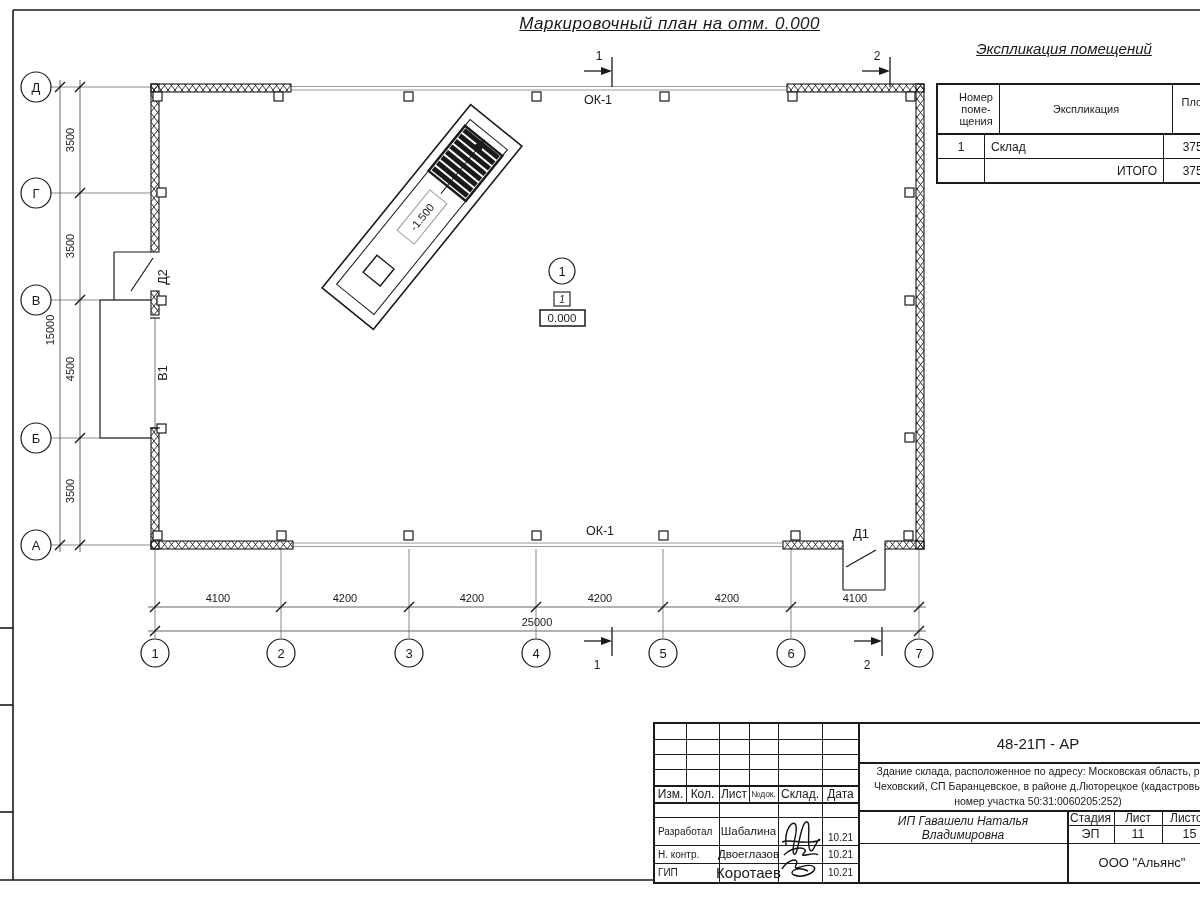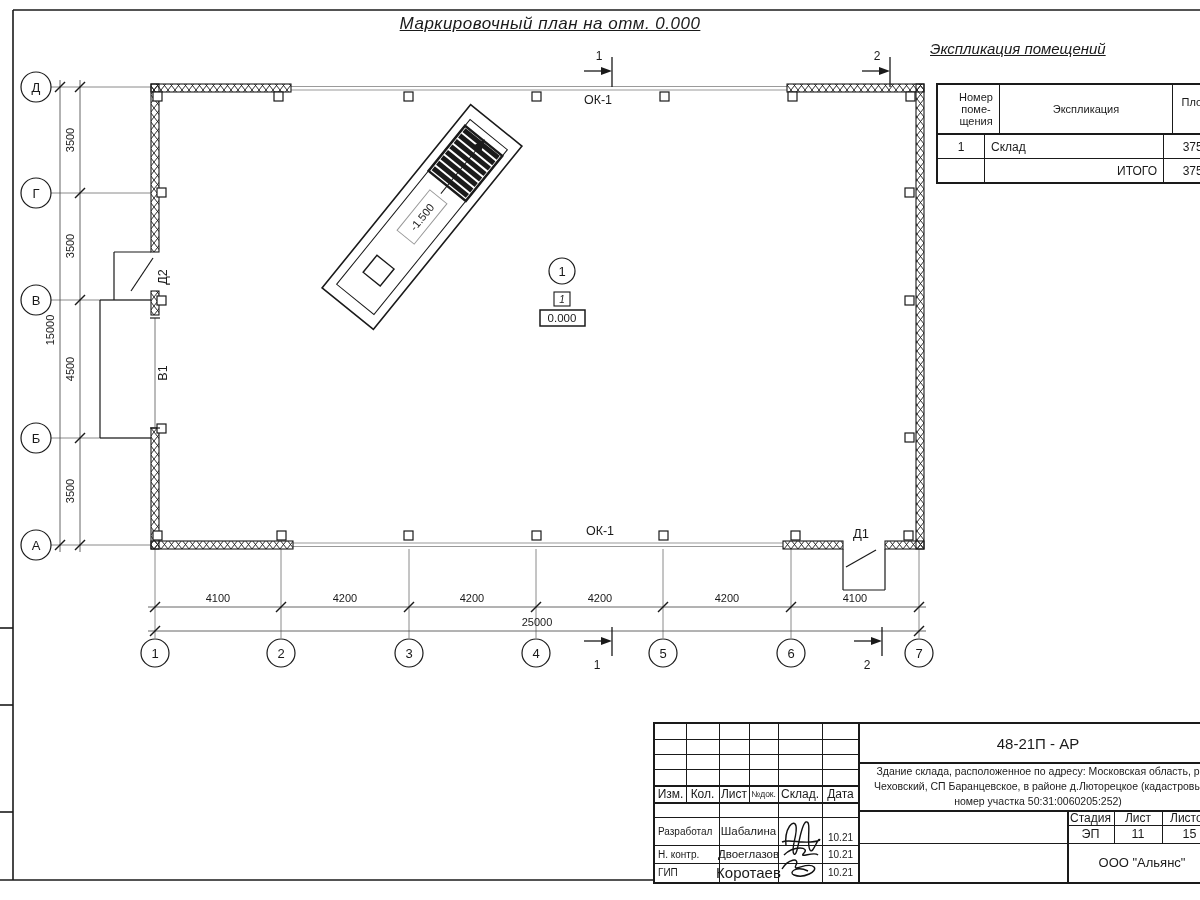--- a/index.html
+++ b/index.html
@@ -1,24 +1,24 @@
 <!DOCTYPE html>
 <html><head>
 <meta charset="utf-8">
 <style>
   html,body{margin:0;padding:0;background:#fff;}
   #app{position:relative;width:1200px;height:900px;overflow:hidden;background:#fff;
        font-family:"Liberation Sans",sans-serif;color:#1a1a1a;}
   .abs{position:absolute;}
   .preline{white-space:pre-line;padding-left:15px;}
   
-  .sheet-title{left:280px;top:14px;width:540px;text-align:center;font-size:17px;
+  .sheet-title{left:280px;top:14px;width:540px;text-align:right;font-size:17px;
                font-style:italic;text-decoration:underline;letter-spacing:.5px;}
   
-  .expl-title{left:930px;top:40px;width:268px;text-align:left;font-size:15px;
+  .expl-title{left:930px;top:40px;width:268px;text-align:center;font-size:15px;
               font-style:italic;text-decoration:underline;}
   .expl{left:936px;top:83px;width:300px;border:2px solid #1a1a1a;background:#fff;}
   .expl-row{display:flex;border-bottom:1px solid #1a1a1a;}
   .expl-row.hdr{border-bottom:2px solid #1a1a1a;}
   .expl-row:last-child{border-bottom:none;}
   .expl-c1{width:46px;border-right:1px solid #1a1a1a;display:flex;align-items:center;justify-content:center;}
   .expl-c2{width:172px;border-right:1px solid #1a1a1a;display:flex;align-items:center;}
   .expl-c3{flex:1;display:flex;align-items:center;justify-content:center;}
   .expl-row.hdr>div{justify-content:center;font-size:11px;text-align:center;}
   .expl-row.hdr{height:48px;}
@@ -351,20 +351,21 @@
     </svg>
 
     <div class="tb-txt" style="left:204px;top:0;width:358px;height:38px;font-size:15px">48-21П - АР</div>
     <div class="tb-txt" style="left:204px;top:40px;width:358px;height:45px">
       <div style="font-size:10.5px;line-height:15px">
         <div>Здание склада, расположенное по адресу: Московская область, р</div>
         <div>Чеховский, СП Баранцевское, в районе д.Люторецкое  (кадастровы</div>
         <div>номер участка 50:31:0060205:252)</div>
       </div>
     </div>
+    <div class="tb-txt" style="left:204px;top:88px;width:208px;height:31px;font-size:12px;font-style:italic">ИП Гавашели Наталья Владимировна</div>
 
     <div class="tb-txt" style="left:412px;top:86px;width:47px;height:15px;font-size:12px">Стадия</div>
     <div class="tb-txt" style="left:459px;top:86px;width:48px;height:15px;font-size:12px">Лист</div>
     <div class="tb-txt" style="left:507px;top:86px;width:55px;height:15px;font-size:12px">Листов</div>
     <div class="tb-txt" style="left:412px;top:101px;width:47px;height:18px;font-size:12.5px">ЭП</div>
     <div class="tb-txt" style="left:459px;top:101px;width:48px;height:18px;font-size:12.5px">11</div>
     <div class="tb-txt" style="left:507px;top:101px;width:55px;height:18px;font-size:12.5px">15</div>
     <div class="tb-txt" style="left:412px;top:119px;width:150px;height:39px;font-size:13px">ООО "Альянс"</div>
   </div>
 

